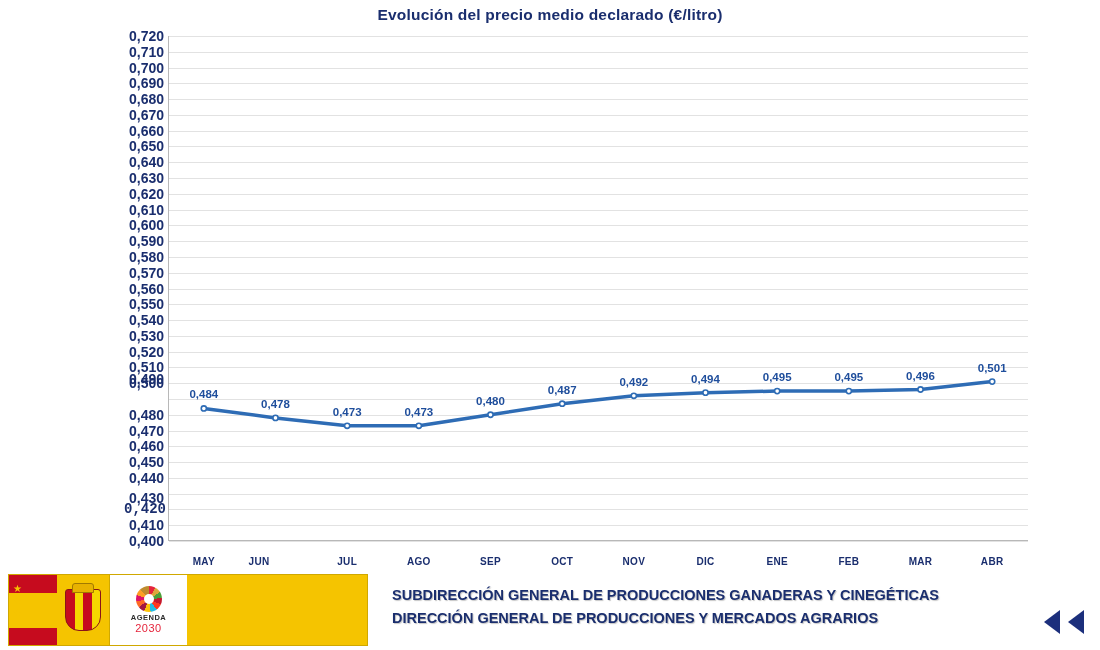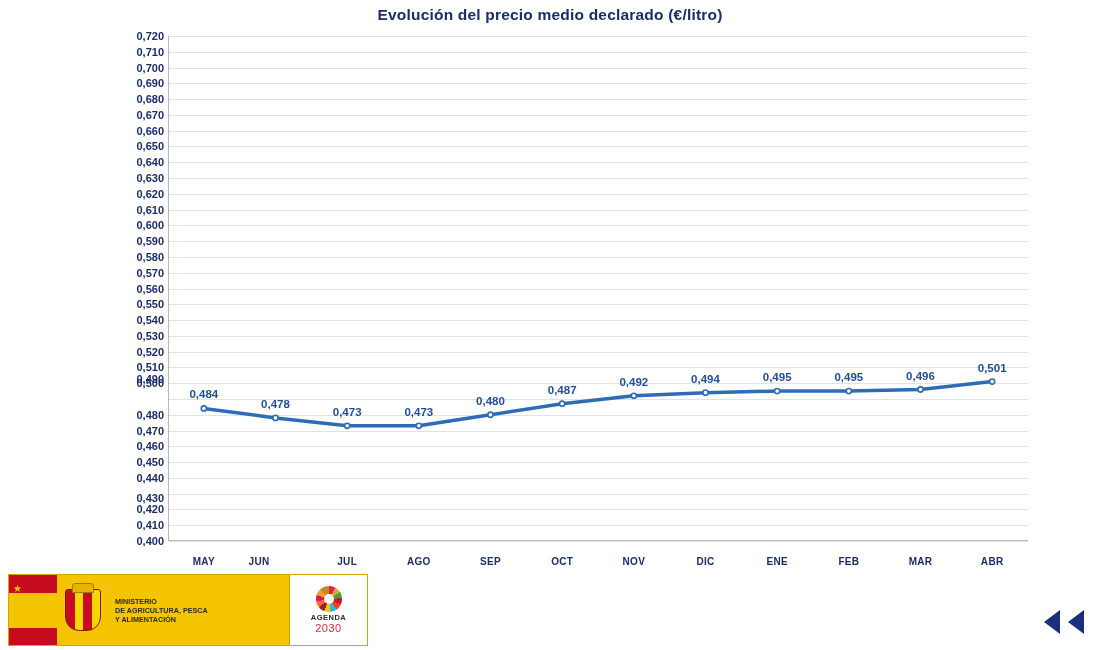--- a/index.html
+++ b/index.html
@@ -51,21 +51,21 @@
     left: 0;
     width: 100%;
     height: 0;
     border-top: 1px solid #e2e2e2;
   }
   .ylabel {
     position: absolute;
     right: 0;
     width: 40px;
     text-align: right;
-    font-size: 11px;
+    font-size: 14px;
     color: #1a2e6e;
     font-weight: bold;
     transform: translateY(-50%);
     line-height: 10px;
   }
   #ylabels {
     position: absolute;
     left: 120px;
     top: 8px;
     width: 44px;
@@ -259,21 +259,21 @@
 </head>
 <body>
 
 <div id="chart-title">Evolución del precio medio declarado  (€/litro)</div>
 
 <div id="chart-wrap">
 
   <div id="ylabels">
       <div class="ylabel" style="top: 505px;">0,400</div>
       <div class="ylabel" style="top: 489.219px;">0,410</div>
-      <div class="ylabel" style="top: 473.437px;">0,420</div>
+      <div class="ylabel" style="top: 473.437px; font-family: Liberation Mono, monospace;">0,420</div>
       <div class="ylabel" style="top: 462px;">0,430</div>
       <div class="ylabel" style="top: 441.875px;">0,440</div>
       <div class="ylabel" style="top: 426.094px;">0,450</div>
       <div class="ylabel" style="top: 410.312px;">0,460</div>
       <div class="ylabel" style="top: 394.531px;">0,470</div>
       <div class="ylabel" style="top: 378.75px;">0,480</div>
       <div class="ylabel" style="top: 343px;">0,490</div>
       <div class="ylabel" style="top: 347.188px;">0,500</div>
       <div class="ylabel" style="top: 331.406px;">0,510</div>
       <div class="ylabel" style="top: 315.625px;">0,520</div>
@@ -391,29 +391,28 @@
       <div class="red-top"></div>
       <div class="yellow-mid"></div>
       <div class="red-bot"></div>
       <div id="flag-stars">★<br>★<br>★</div>
     </div>
     <div id="coat">
       <div id="coat-shield">
           <div id="coat-crown"></div>
         </div>
     </div>
-    <div id="min-text">
-      <span>MINISTERIO</span>
-      <span>DE AGRICULTURA, PESCA</span>
-      <span>Y ALIMENTACIÓN</span>
-    </div>
     <div id="agenda">
       <div id="sdg-wheel"></div>
       <div id="agenda-txt1">AGENDA</div>
       <div id="agenda-txt2">2030</div>
     </div>
   </div>
 
+  <div id="footer-text">
+    <div>SUBDIRECCIÓN GENERAL DE PRODUCCIONES GANADERAS Y CINEGÉTICAS</div>
+    <div>DIRECCIÓN GENERAL DE PRODUCCIONES Y MERCADOS AGRARIOS</div>
+  </div>
 
 </div>
 
 <div class="nav-arrow" id="nav-prev" title="◀"></div>
 <div class="nav-arrow" id="nav-first" title="◀"></div>
 
 </body></html>

